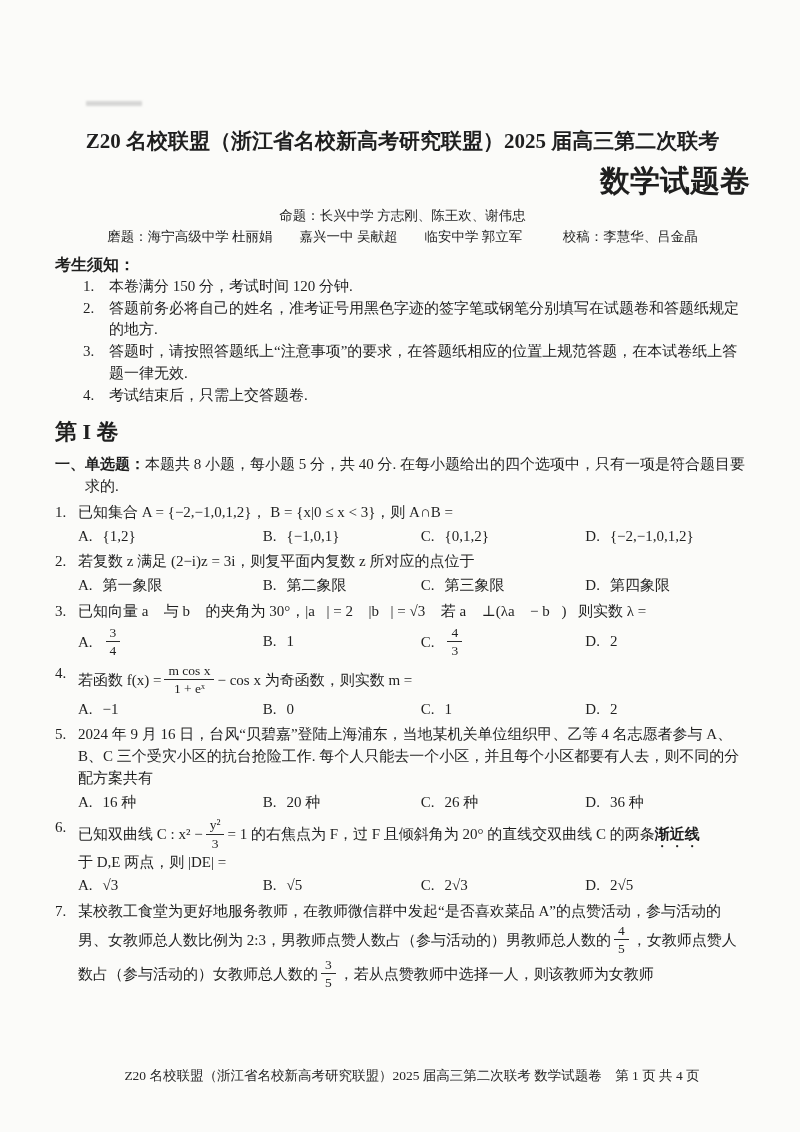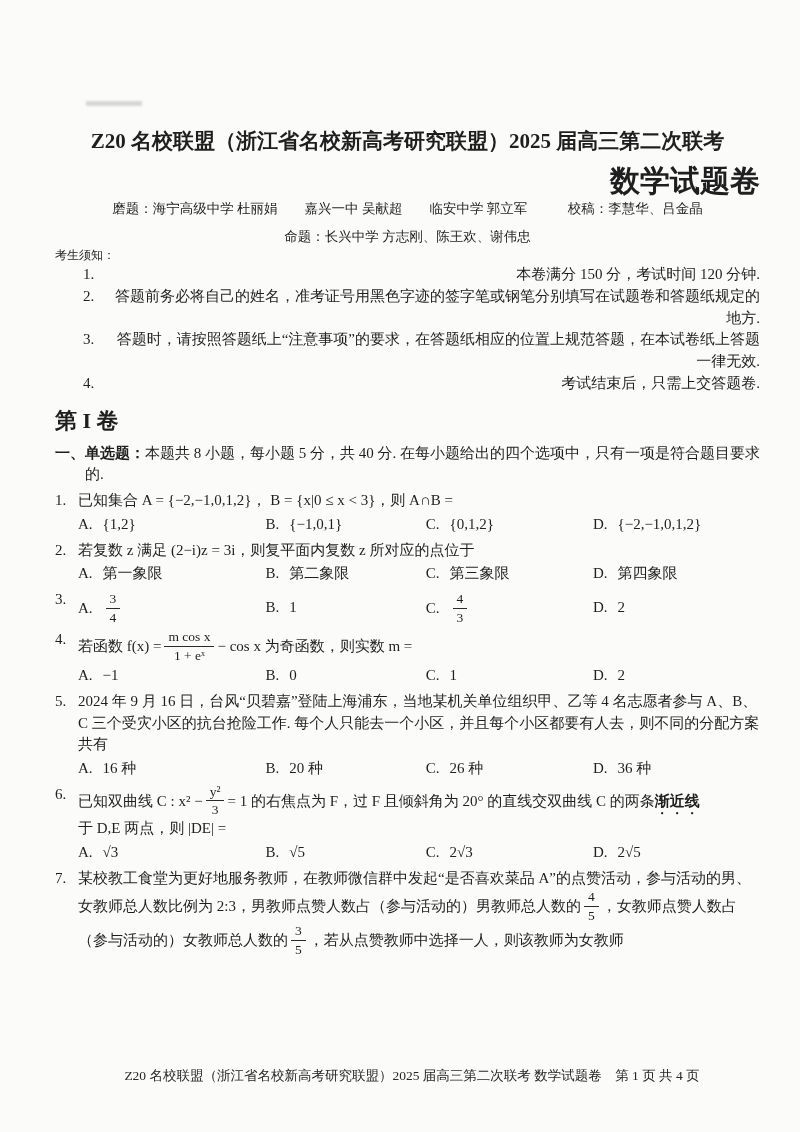--- a/index.html
+++ b/index.html
@@ -13,31 +13,31 @@
     font-size:15px;
     line-height:1.45;
     overflow:hidden;
   }
   .watermark {
     position:absolute; left:86px; top:101px;
     width:56px; height:5px;
     background:#b9b9b9; opacity:.55;
     filter:blur(1px);
   }
-  .content { padding:128px 40px 0 55px; }
+  .content { padding:128px 50px 0 55px; }
 
   .title    { text-align:center; font-weight:bold; font-size:21px; line-height:1.25; }
   .subtitle { text-align:right; font-weight:bold; font-size:30px; line-height:1.2; margin-top:9px; }
   .credits  { text-align:center; font-size:13.5px; line-height:1.5; }
   .credits.first { margin-top:7px; }
 
-  .notice-head { font-weight:normal; font-size:12px; }
+  .notice-head { font-weight:bold; font-size:16px; margin-top:6px; }
   .nitem { display:flex; margin-left:28px; }
   .nnum  { flex:none; width:26px; }
-  .ntxt  { flex:1;text-align:right; }
+  .ntxt  { flex:1; }
 
   .kan { text-align:left; font-weight:bold; font-size:22px; margin:10px 0 6px; }
 
   .instr { padding-left:30px; text-indent:-30px; margin-bottom:4px; }
   .instr .b { font-weight:bold;text-align:right; }
 
   .q    { display:flex; margin-top:4px; }
   .qnum { flex:none; width:23px; }
   .qbody{ flex:1; min-width:0; }
   .stem { }
@@ -80,22 +80,22 @@
 </head>
 <body>
 
 <div class="page">
   <div class="watermark"></div>
 
   <div class="content">
 
     <div class="title">Z20 名校联盟（浙江省名校新高考研究联盟）2025 届高三第二次联考</div>
     <div class="subtitle">数学试题卷</div>
+    <div class="credits first">命题：长兴中学 方志刚、陈王欢、谢伟忠</div>
     <div class="credits">磨题：海宁高级中学 杜丽娟　　嘉兴一中 吴献超　　临安中学 郭立军　　　校稿：李慧华、吕金晶</div>
-    <div class="credits first">命题：长兴中学 方志刚、陈王欢、谢伟忠</div>
 
     <div class="notice-head">考生须知：</div>
     <div class="nitem">
       <span class="nnum">1.</span>
       <span class="ntxt">本卷满分 150 分，考试时间 120 分钟.</span>
     </div>
     <div class="nitem">
       <span class="nnum">2.</span>
       <span class="ntxt">答题前务必将自己的姓名，准考证号用黑色字迹的签字笔或钢笔分别填写在试题卷和答题纸规定的地方.</span>
     </div>
@@ -136,20 +136,21 @@
           <span class="opt"><span class="olab">B.</span><span>第二象限</span></span>
           <span class="opt"><span class="olab">C.</span><span>第三象限</span></span>
           <span class="opt"><span class="olab">D.</span><span>第四象限</span></span>
         </div>
       </div>
     </div>
 
     <div class="q">
       <span class="qnum">3.</span>
       <div class="qbody">
+        <div class="stem">已知向量 a⃗ 与 b⃗ 的夹角为 30°，|a⃗| = 2 ，|b⃗| = √3 ，若 a⃗ ⊥(λa⃗ − b⃗)，则实数 λ =</div>
         <div class="opts">
           <span class="opt"><span class="olab">A.</span><span class="frac"><span class="fnum">3</span><span class="fden">4</span></span></span>
           <span class="opt"><span class="olab">B.</span><span>1</span></span>
           <span class="opt"><span class="olab">C.</span><span class="frac"><span class="fnum">4</span><span class="fden">3</span></span></span>
           <span class="opt"><span class="olab">D.</span><span>2</span></span>
         </div>
       </div>
     </div>
 
     <div class="q">

